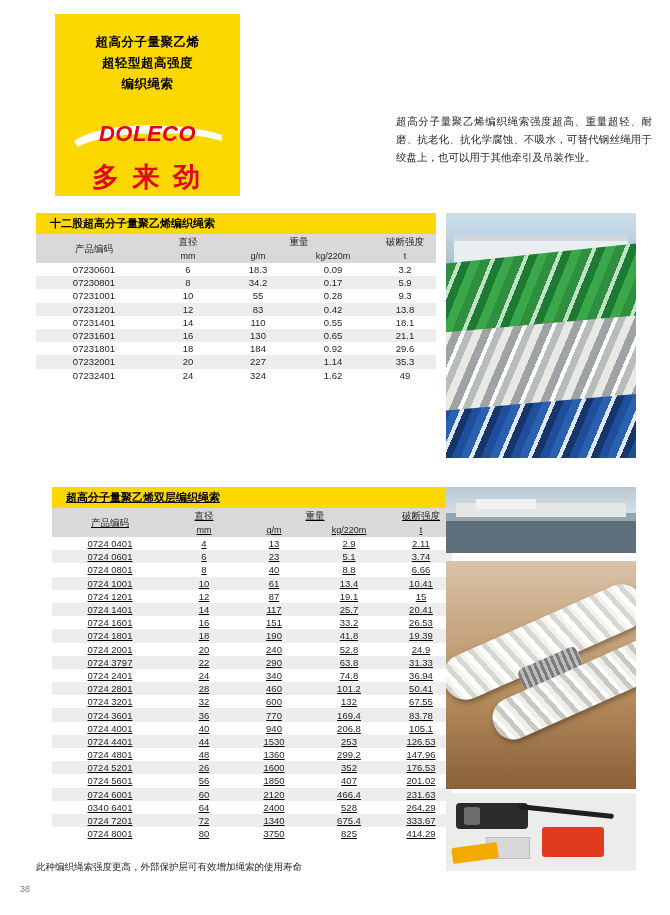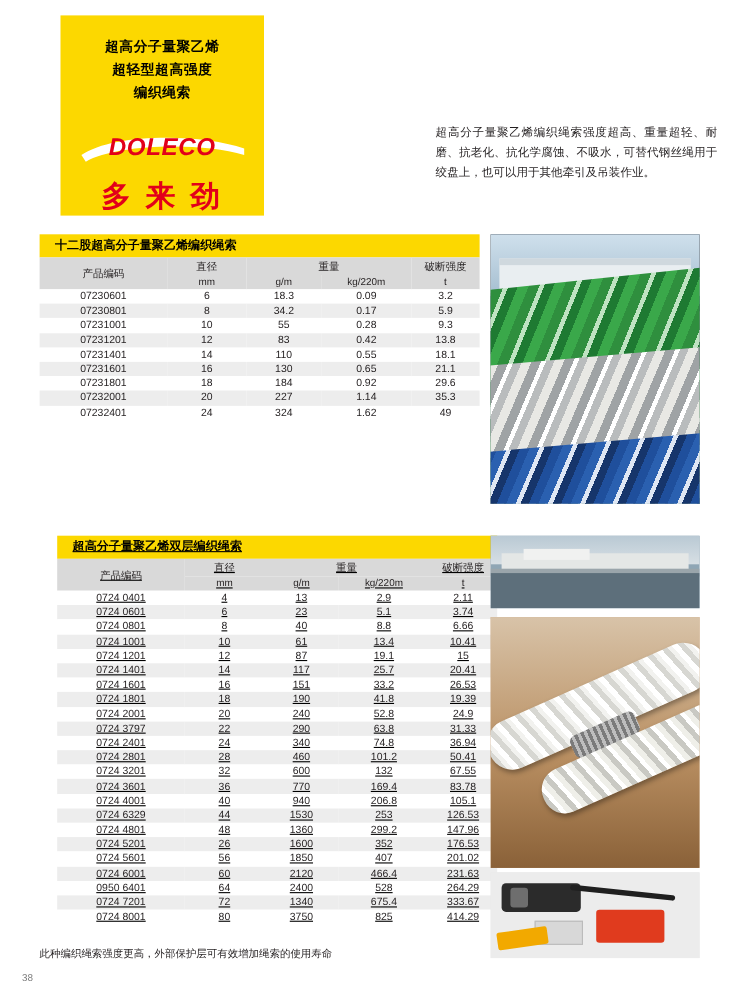--- a/index.html
+++ b/index.html
@@ -484,21 +484,21 @@
           <td class="c4">83.78</td>
         </tr>
         <tr class="odd">
           <td class="c0">0724 4001</td>
           <td class="c1">40</td>
           <td class="c2">940</td>
           <td class="c3">206.8</td>
           <td class="c4">105.1</td>
         </tr>
         <tr class="even">
-          <td class="c0">0724 6329</td>
+          <td class="c0">0724 4401</td>
           <td class="c1">44</td>
           <td class="c2">1530</td>
           <td class="c3">253</td>
           <td class="c4">126.53</td>
         </tr>
         <tr class="odd">
           <td class="c0">0724 4801</td>
           <td class="c1">48</td>
           <td class="c2">1360</td>
           <td class="c3">299.2</td>
@@ -519,21 +519,21 @@
           <td class="c4">201.02</td>
         </tr>
         <tr class="even">
           <td class="c0">0724 6001</td>
           <td class="c1">60</td>
           <td class="c2">2120</td>
           <td class="c3">466.4</td>
           <td class="c4">231.63</td>
         </tr>
         <tr class="odd">
-          <td class="c0">0950 6401</td>
+          <td class="c0">0340 6401</td>
           <td class="c1">64</td>
           <td class="c2">2400</td>
           <td class="c3">528</td>
           <td class="c4">264.29</td>
         </tr>
         <tr class="even">
           <td class="c0">0724 7201</td>
           <td class="c1">72</td>
           <td class="c2">1340</td>
           <td class="c3">675.4</td>

